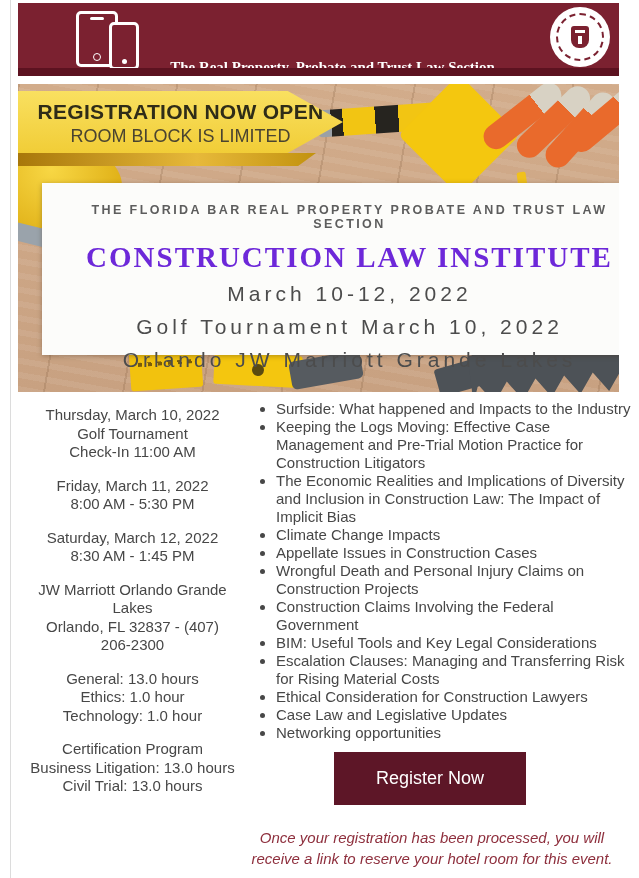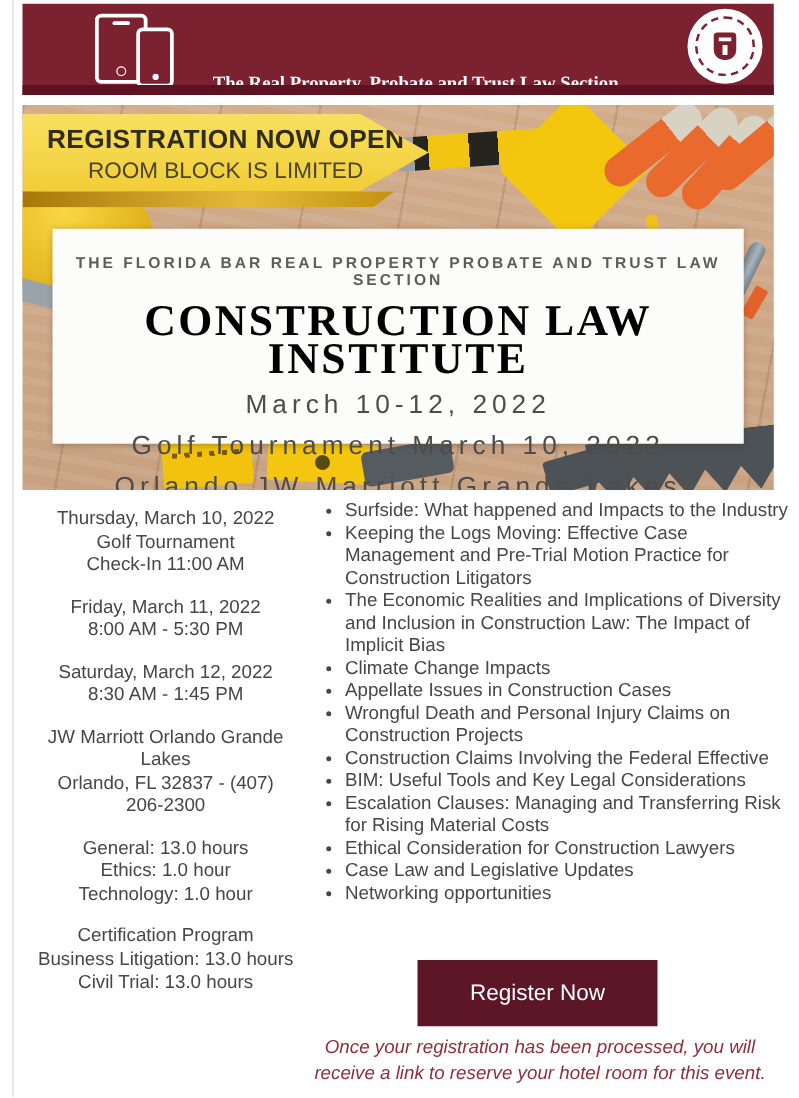--- a/index.html
+++ b/index.html
@@ -68,39 +68,39 @@
           clip-path:polygon(0 0,83% 0,100% 50%,83% 100%,0 100%);
           background:linear-gradient(180deg,#f9e060,#f1cd37);padding-top:9px;box-sizing:border-box;}
   .r1{font-size:21px;font-weight:800;color:#2f2c18;letter-spacing:.3px;line-height:24px;}
   .r2{font-size:18px;color:#4a4430;line-height:22px;margin-top:1px;}
   .ribbon-fold{position:absolute;left:0;top:69px;width:298px;height:13px;z-index:4;
                clip-path:polygon(0 0,100% 0,94% 100%,0 100%);
                background:linear-gradient(90deg,#a8770a,#e7b93a 60%,#c2920f);}
 
   
   .hero-card{position:absolute;left:24px;top:99px;width:553px;height:172px;z-index:6;background:#fcfcfa;
-             box-shadow:0 1px 5px rgba(60,40,20,.35);text-align:center;}
+             box-shadow:0 1px 5px rgba(60,40,20,.35);text-align:center;padding-left:31px;}
   .eyebrow{margin-top:20px;font-size:12.5px;letter-spacing:2.4px;color:#5d5d5d;font-weight:600;}
-  .card-title{margin-top:11px;font-family:"Liberation Serif",serif;font-weight:bold;font-size:35px;
-              letter-spacing:2px;color:#000000;line-height:30px;}
+  .card-title{margin-top:11px;font-family:"Liberation Serif",serif;font-weight:bold;font-size:29px;
+              letter-spacing:2px;color:#6d28d9;line-height:30px;}
   .card-line{font-size:21px;letter-spacing:4px;color:#4c4c4c;margin-top:11px;line-height:22px;}
 
   
   .schedule{position:absolute;left:30px;top:406px;width:205px;text-align:center;
             font-size:15px;line-height:18.5px;color:#474747;}
   .sched-group{margin:0 0 15px 0;}
   .sched-group p{margin:0;}
   .topics{position:absolute;left:256px;top:400px;width:382px;}
   .topics ul{margin:0;padding-left:20px;font-size:15px;line-height:18px;color:#474747;}
   .topics li{margin:0;padding:0;}
 
   
   .register-button{position:absolute;left:334px;top:752px;width:192px;height:53px;background:#5d1627;
                    color:#ffffff;font-size:18px;display:flex;align-items:center;justify-content:center;
-                   border:none;cursor:pointer;font-family:"Liberation Sans",sans-serif;margin-top:16px;}
+                   border:none;cursor:pointer;font-family:"Liberation Sans",sans-serif;}
   .footer-note{position:absolute;left:242px;top:827px;width:380px;text-align:center;
                font-style:italic;font-size:15px;line-height:21px;color:#8e2f3d;}
 </style>
 </head>
 <body>
 
 <div class="page">
   <div class="left-rule"></div>
 
   <div class="header">
@@ -190,21 +190,21 @@
   </div>
 
   <div class="topics">
     <ul>
       <li>Surfside: What happened and Impacts to the Industry</li>
       <li>Keeping the Logs Moving: Effective Case Management and Pre-Trial Motion Practice for Construction Litigators</li>
       <li>The Economic Realities and Implications of Diversity and Inclusion in Construction Law: The Impact of Implicit Bias</li>
       <li>Climate Change Impacts</li>
       <li>Appellate Issues in Construction Cases</li>
       <li>Wrongful Death and Personal Injury Claims on Construction Projects</li>
-      <li>Construction Claims Involving the Federal Effective</li>
+      <li>Construction Claims Involving the Federal Government</li>
       <li>BIM: Useful Tools and Key Legal Considerations</li>
       <li>Escalation Clauses: Managing and Transferring Risk for Rising Material Costs</li>
       <li>Ethical Consideration for Construction Lawyers</li>
       <li>Case Law and Legislative Updates</li>
       <li>Networking opportunities</li>
     </ul>
   </div>
 
   <button class="register-button">Register Now</button>
 

